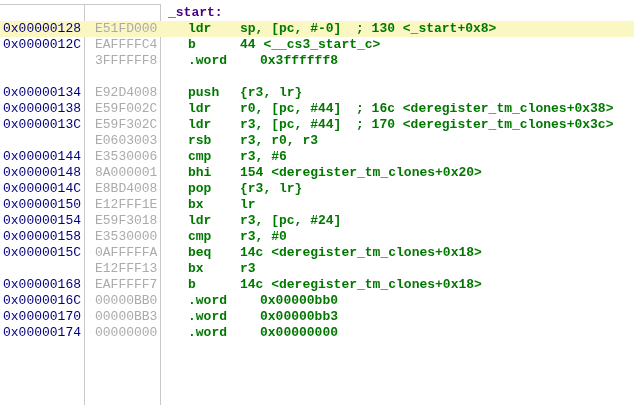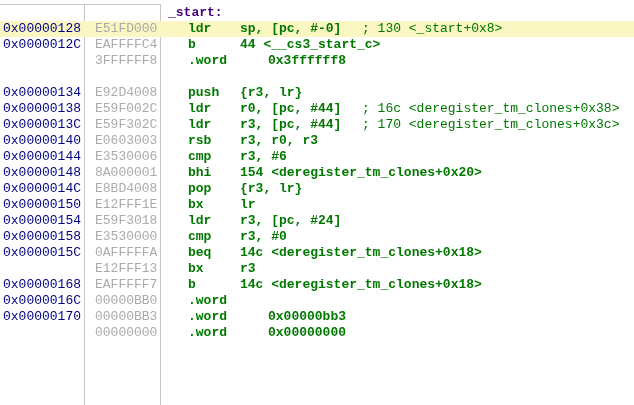--- a/index.html
+++ b/index.html
@@ -25,46 +25,46 @@
   .vline.v2{left:160px;}
   .rows{position:absolute;left:0;top:5px;right:0;}
   .row{position:relative;height:16px;white-space:pre;padding-left:31px;}
   .row.highlighted{background:var(--hl,#faf7c2);}
   .row span{position:absolute;top:0;}
   .addr{left:3px;color:var(--addr,#000080);}
   .opc{left:95px;color:var(--opc,#ababab);text-align:center;}
   .lbl{left:168px;color:var(--lbl,#4a0080);font-weight:bold;}
   .mnem{left:188px;color:var(--insn,#007800);font-weight:bold;}
   .ops{left:228px;color:var(--insn,#007800);font-weight:bold;margin-left:12px;}
-  .ops.word-op{left:256px;}
-  .cmt{left:356px;color:var(--insn,#007800);font-weight:normal;margin-left:6px;}
+  .ops.word-op{left:248px;}
+  .cmt{left:356px;color:var(--insn,#007800);font-weight:bold;}
 </style>
 </head>
 <body>
 
 <div class="viewport" style="--bg: #ffffff; --hl: #faf7c2; --addr: #000080; --opc: #ababab; --insn: #007800; --lbl: #4a0080; --sep: #c8c8c8;">
   <div class="hline"></div>
   <div class="vline v1"></div>
   <div class="vline v2"></div>
   <div class="rows" id="rows">
       <div class="row"><span class="lbl">_start:</span></div>
       <div class="row highlighted"><span class="addr">0x00000128</span><span class="opc">E51FD000</span><span class="mnem">ldr</span><span class="ops">sp, [pc, #-0]</span><span class="cmt">; 130 &lt;_start+0x8&gt;</span></div>
       <div class="row"><span class="addr">0x0000012C</span><span class="opc">EAFFFFC4</span><span class="mnem">b</span><span class="ops">44 &lt;__cs3_start_c&gt;</span></div>
       <div class="row"><span class="opc">3FFFFFF8</span><span class="mnem">.word</span><span class="ops word-op">0x3ffffff8</span></div>
       <div class="row"></div>
       <div class="row"><span class="addr">0x00000134</span><span class="opc">E92D4008</span><span class="mnem">push</span><span class="ops">{r3, lr}</span></div>
       <div class="row"><span class="addr">0x00000138</span><span class="opc">E59F002C</span><span class="mnem">ldr</span><span class="ops">r0, [pc, #44]</span><span class="cmt">; 16c &lt;deregister_tm_clones+0x38&gt;</span></div>
       <div class="row"><span class="addr">0x0000013C</span><span class="opc">E59F302C</span><span class="mnem">ldr</span><span class="ops">r3, [pc, #44]</span><span class="cmt">; 170 &lt;deregister_tm_clones+0x3c&gt;</span></div>
-      <div class="row"><span class="addr">0x00000140</span><span class="opc">E0603003</span><span class="mnem">rsb</span><span class="ops">r3, r0, r3</span></div>
+      <div class="row"><span class="opc">E0603003</span><span class="mnem">rsb</span><span class="ops">r3, r0, r3</span></div>
       <div class="row"><span class="addr">0x00000144</span><span class="opc">E3530006</span><span class="mnem">cmp</span><span class="ops">r3, #6</span></div>
       <div class="row"><span class="addr">0x00000148</span><span class="opc">8A000001</span><span class="mnem">bhi</span><span class="ops">154 &lt;deregister_tm_clones+0x20&gt;</span></div>
       <div class="row"><span class="addr">0x0000014C</span><span class="opc">E8BD4008</span><span class="mnem">pop</span><span class="ops">{r3, lr}</span></div>
       <div class="row"><span class="addr">0x00000150</span><span class="opc">E12FFF1E</span><span class="mnem">bx</span><span class="ops">lr</span></div>
       <div class="row"><span class="addr">0x00000154</span><span class="opc">E59F3018</span><span class="mnem">ldr</span><span class="ops">r3, [pc, #24]</span></div>
       <div class="row"><span class="addr">0x00000158</span><span class="opc">E3530000</span><span class="mnem">cmp</span><span class="ops">r3, #0</span></div>
       <div class="row"><span class="addr">0x0000015C</span><span class="opc">0AFFFFFA</span><span class="mnem">beq</span><span class="ops">14c &lt;deregister_tm_clones+0x18&gt;</span></div>
       <div class="row"><span class="opc">E12FFF13</span><span class="mnem">bx</span><span class="ops">r3</span></div>
       <div class="row"><span class="addr">0x00000168</span><span class="opc">EAFFFFF7</span><span class="mnem">b</span><span class="ops">14c &lt;deregister_tm_clones+0x18&gt;</span></div>
-      <div class="row"><span class="addr">0x0000016C</span><span class="opc">00000BB0</span><span class="mnem">.word</span></div>
+      <div class="row"><span class="addr">0x0000016C</span><span class="opc">00000BB0</span><span class="mnem">.word</span><span class="ops word-op">0x00000bb0</span></div>
       <div class="row"><span class="addr">0x00000170</span><span class="opc">00000BB3</span><span class="mnem">.word</span><span class="ops word-op">0x00000bb3</span></div>
-      <div class="row"><span class="opc">00000000</span><span class="mnem">.word</span><span class="ops word-op">0x00000000</span></div>
+      <div class="row"><span class="addr">0x00000174</span><span class="opc">00000000</span><span class="mnem">.word</span><span class="ops word-op">0x00000000</span></div>
     </div>
 </div>
 
 </body></html>

